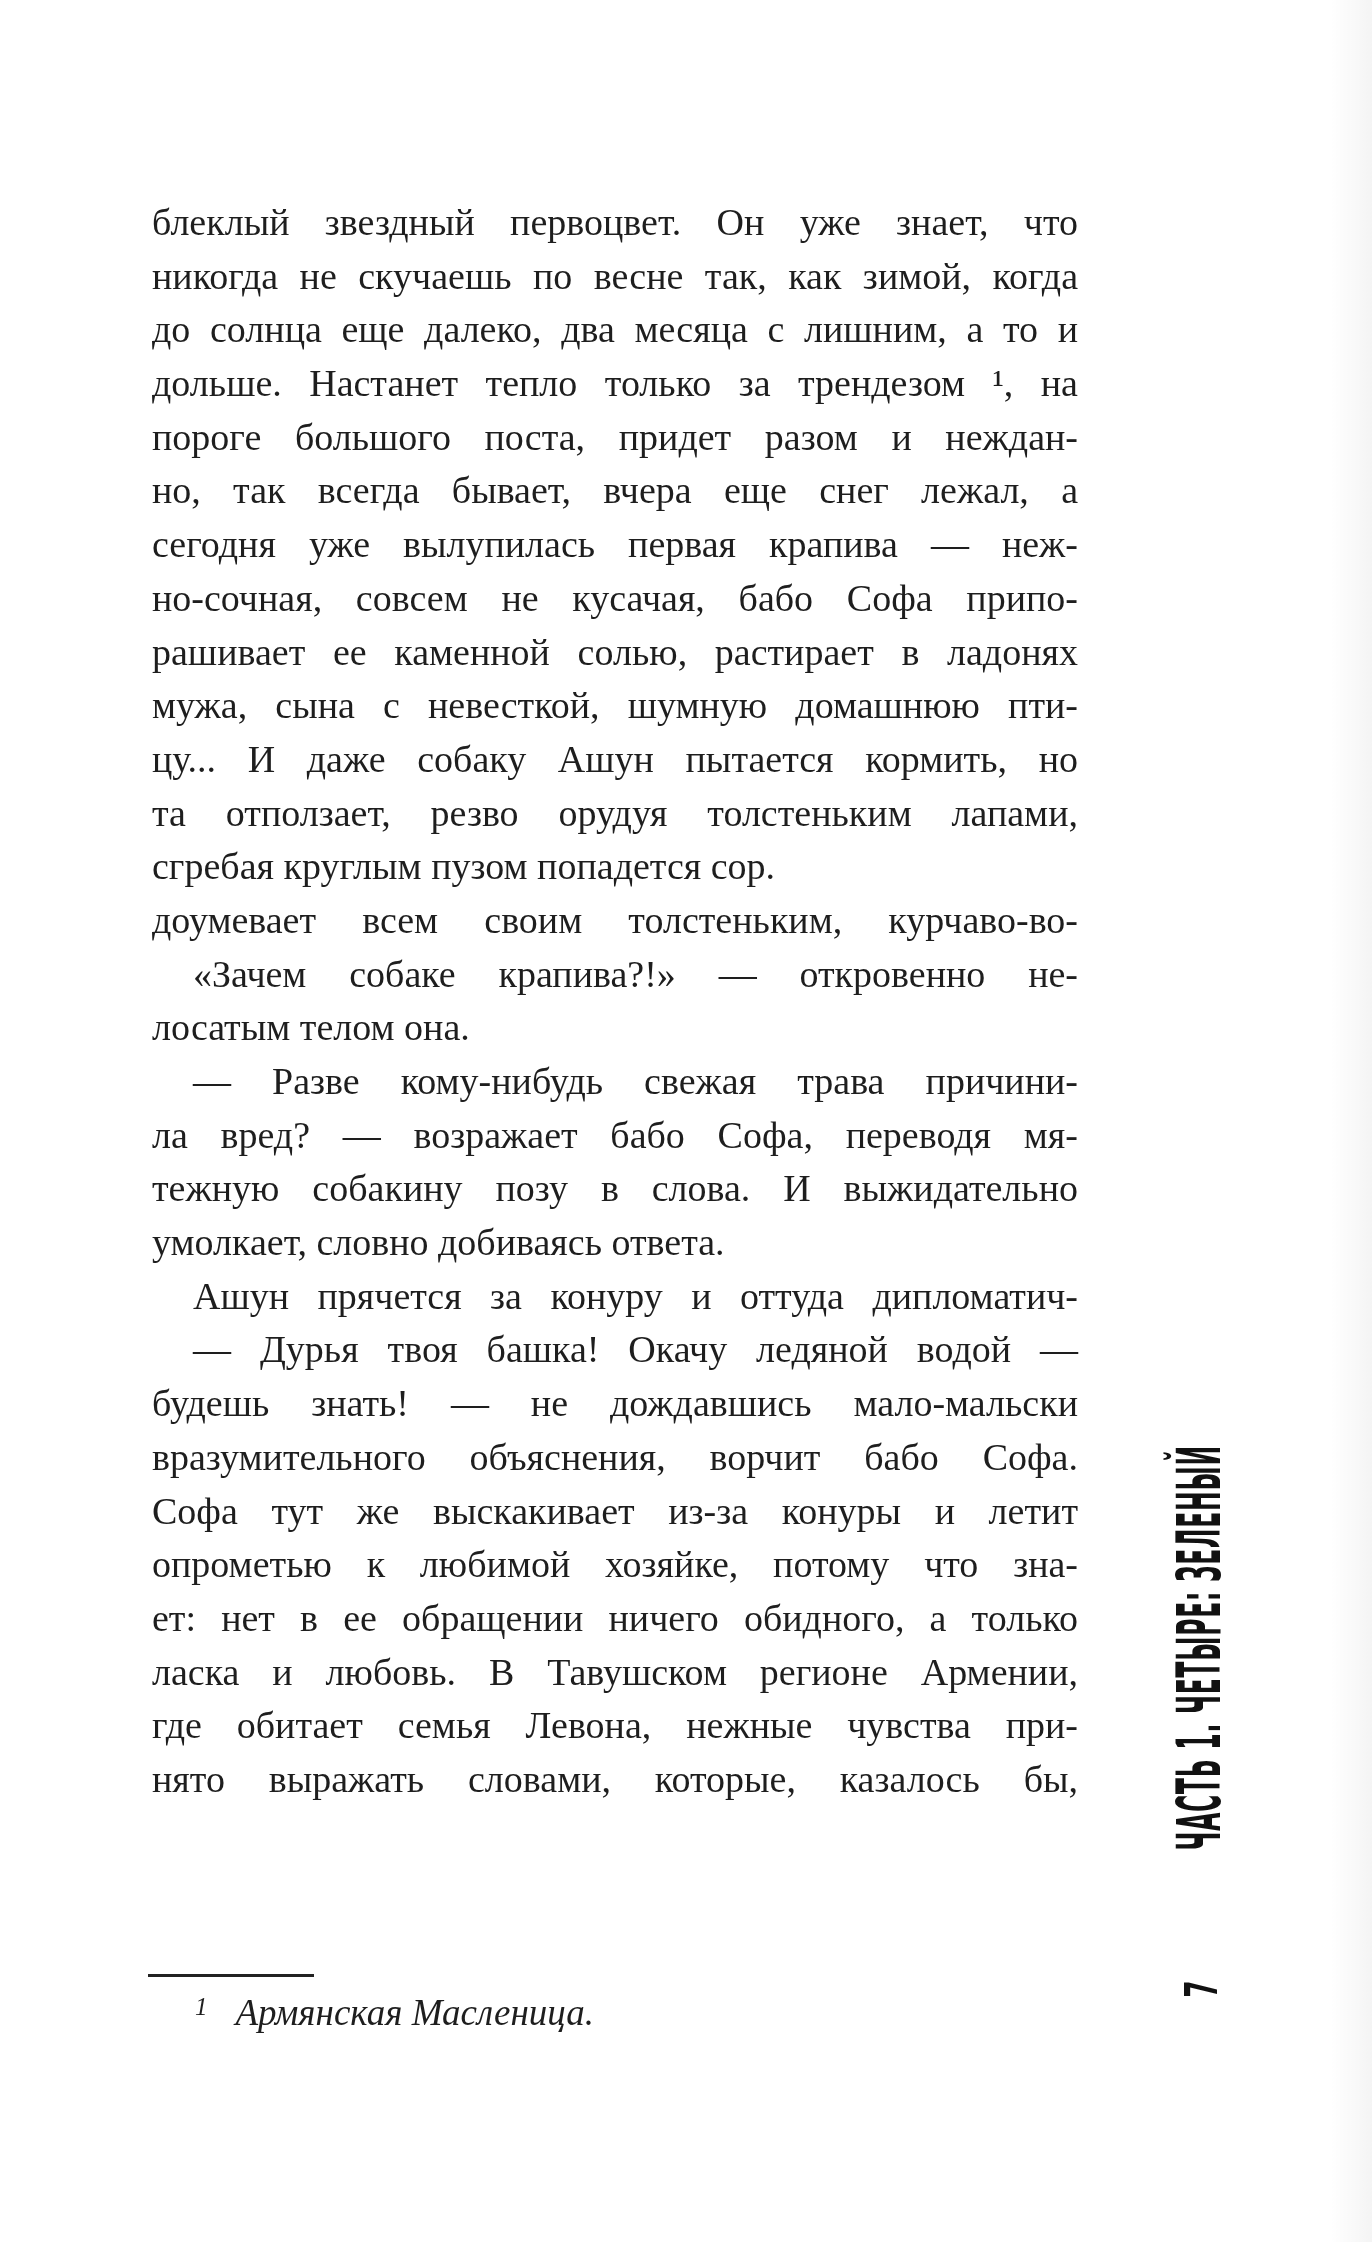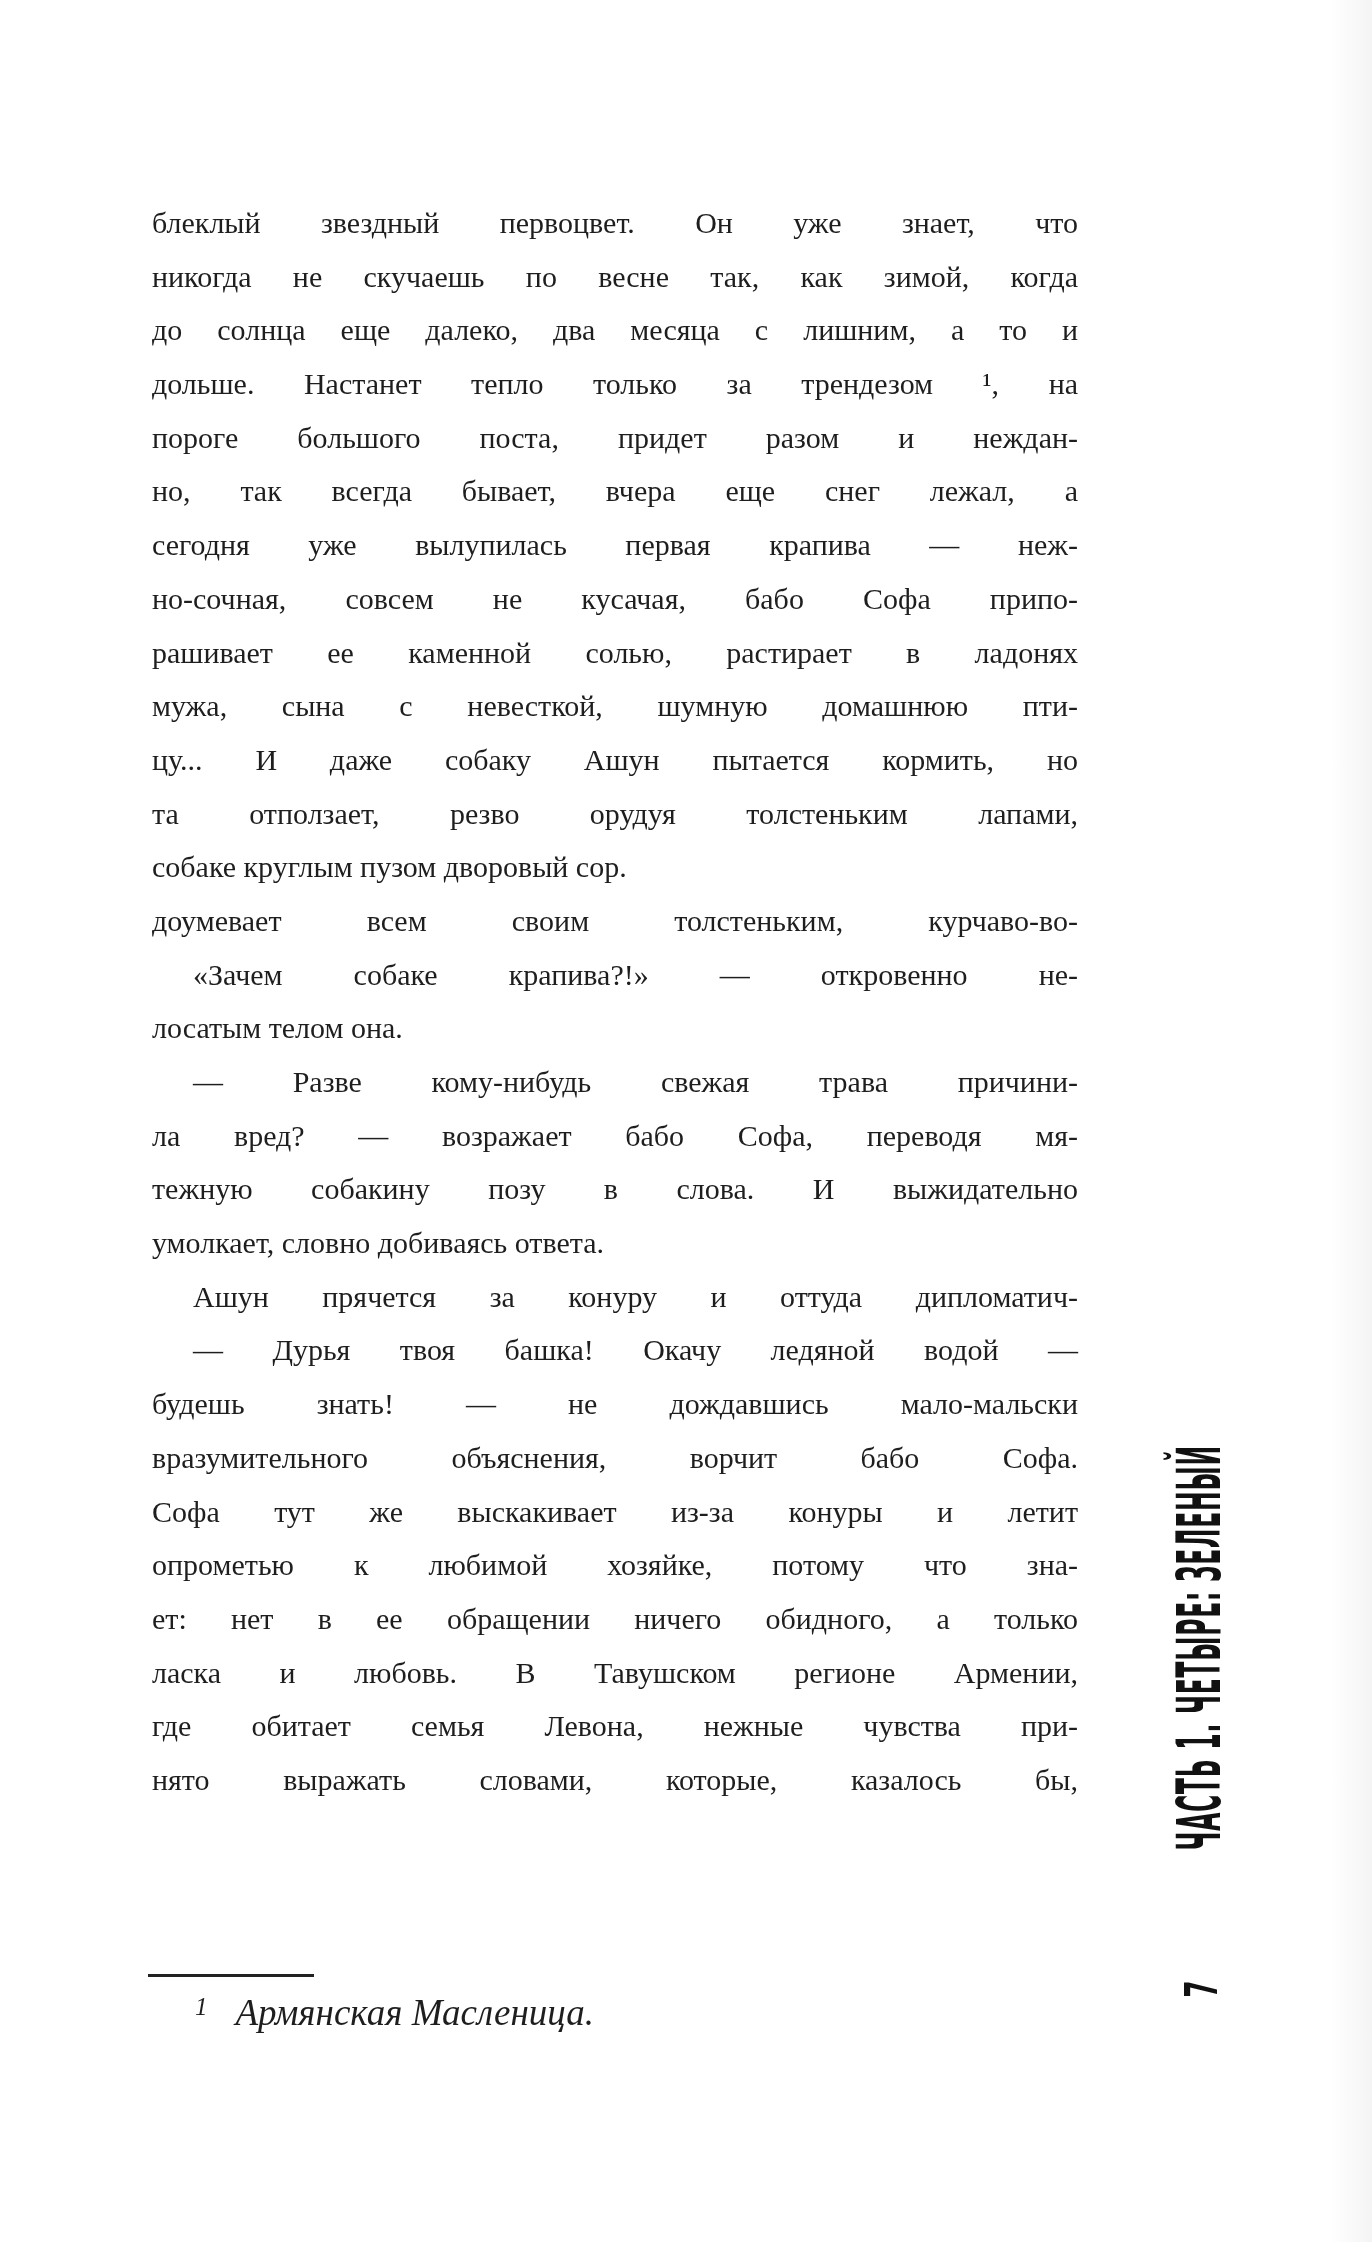--- a/index.html
+++ b/index.html
@@ -11,21 +11,21 @@
     font-family: "Liberation Serif", serif;
     color: #1e1e1e;
   }
   .page {
     position: absolute; inset: 0;
     background: #ffffff;
   }
   .text-block {
     position: absolute;
     left: 152px; top: 196px; width: 926px;
-    font-size: 30px;
+    font-size: 38px;
     line-height: 53.7px;
   }
   .line {
     height: 53.7px;
     white-space: nowrap;
     text-align: justify;
     text-align-last: justify;
   }
   .line.last {
     text-align-last: left;
@@ -92,21 +92,21 @@
       <div class="line">до солнца еще далеко, два месяца с лишним, а то и</div>
       <div class="line">дольше. Настанет тепло только за трендезом ¹, на</div>
       <div class="line">пороге большого поста, придет разом и неждан-</div>
       <div class="line">но, так всегда бывает, вчера еще снег лежал, а</div>
       <div class="line">сегодня уже вылупилась первая крапива — неж-</div>
       <div class="line">но-сочная, совсем не кусачая, бабо Софа припо-</div>
       <div class="line">рашивает ее каменной солью, растирает в ладонях</div>
       <div class="line">мужа, сына с невесткой, шумную домашнюю пти-</div>
       <div class="line">цу... И даже собаку Ашун пытается кормить, но</div>
       <div class="line">та отползает, резво орудуя толстеньким лапами,</div>
-      <div class="line last">собаке круглым пузом дворовый сор.</div>
+      <div class="line last">сгребая круглым пузом попадется сор.</div>
       <div class="line">доумевает всем своим толстеньким, курчаво-во-</div>
       <div class="line indent">«Зачем собаке крапива?!» — откровенно не-</div>
       <div class="line last">лосатым телом она.</div>
       <div class="line indent">— Разве кому-нибудь свежая трава причини-</div>
       <div class="line">ла вред? — возражает бабо Софа, переводя мя-</div>
       <div class="line">тежную собакину позу в слова. И выжидательно</div>
       <div class="line last">умолкает, словно добиваясь ответа.</div>
       <div class="line indent">Ашун прячется за конуру и оттуда дипломатич-</div>
       <div class="line indent">— Дурья твоя башка! Окачу ледяной водой —</div>
       <div class="line">будешь знать! — не дождавшись мало-мальски</div>

